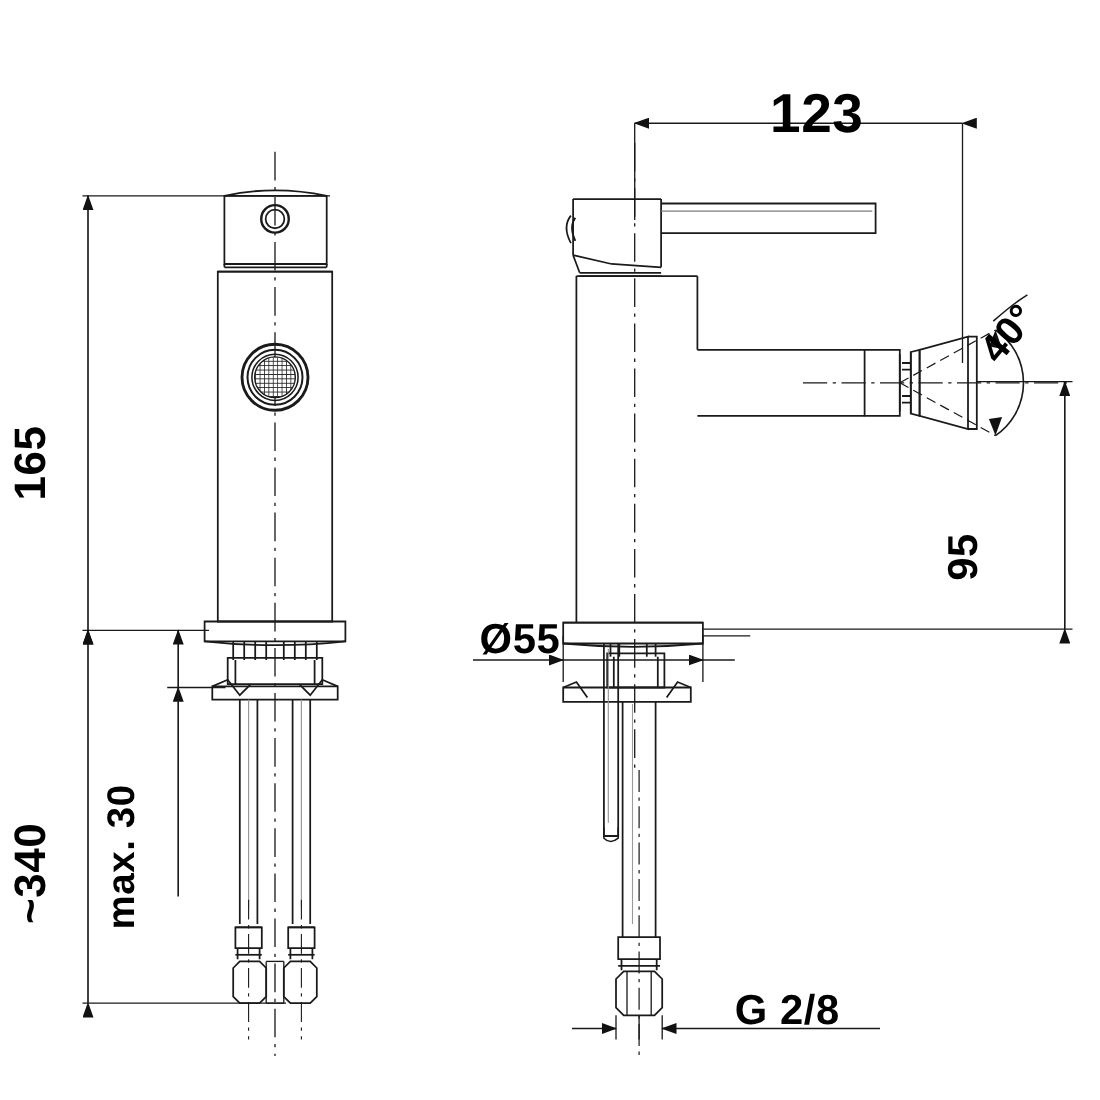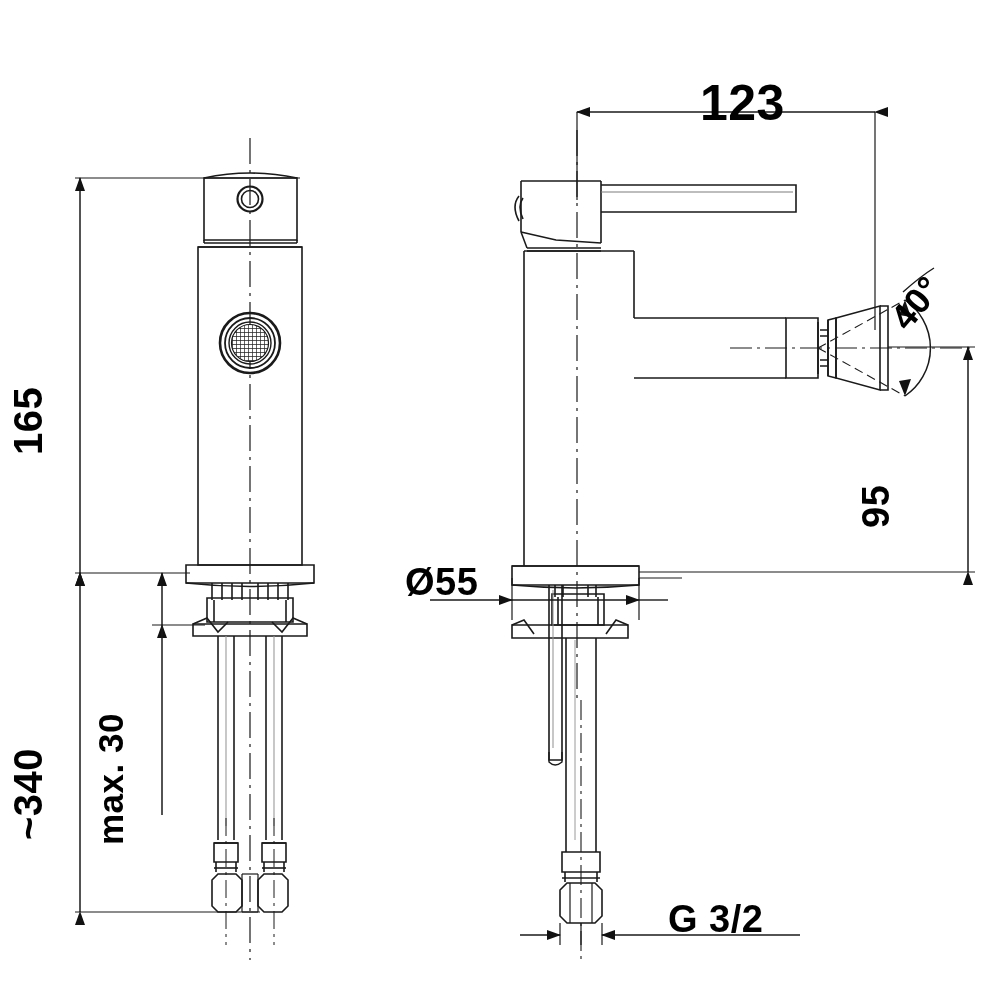--- a/index.html
+++ b/index.html
@@ -318,17 +318,17 @@
   <div class="dim-label rot90" style="left:48px; top:800px; font-size:40px;">~340</div>
 
   <div class="dim-label rot90" style="left:128px; top:810px; font-size:35px;">max. 30</div>
 
   <div class="dim-label" style="left:700px; top:78px; font-size:50px;">123</div>
 
   <div class="dim-label rot90" style="left:895px; top:490px; font-size:38px;">95</div>
 
   <div class="dim-label rot40" style="left:912px; top:300px; font-size:36px;">40°</div>
 
-  <div class="dim-label" style="left:405px; top:563px; font-size:38px;">Ø55</div>
-
-  <div class="dim-label" style="left:668px; top:900px; font-size:38px;">G 3/2</div>
+  <div class="dim-label" style="left:436px; top:563px; font-size:38px;">Ø55</div>
+
+  <div class="dim-label" style="left:668px; top:900px; font-size:38px;">G 2/8</div>
 
 </div>
 
 </body></html>

